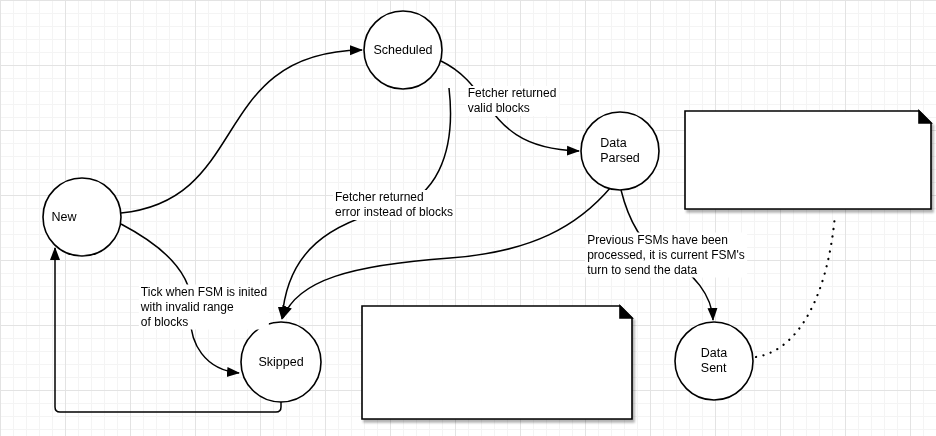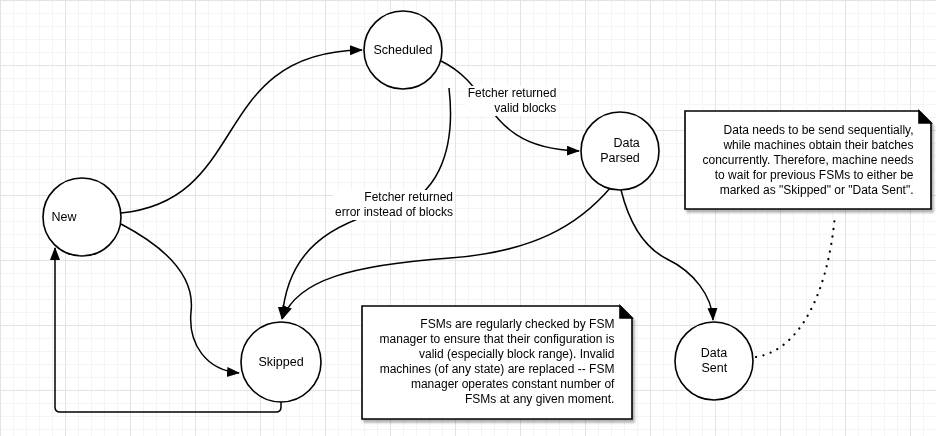--- a/index.html
+++ b/index.html
@@ -16,21 +16,21 @@
       linear-gradient(90deg, #f4f4f4 1px, transparent 1px);
     background-size:65px 65px,65px 65px,13px 13px,13px 13px;
   }
   svg.layer{position:absolute;left:0;top:0;}
   .txt{
     position:absolute;
     transform:translate(-50%,-50%);
     color:#000;
     font-size:12px;
     line-height:15px;
-    text-align:right;
+    text-align:left;
     white-space:pre;
   }
   .elabel{background:#ffffff;padding:0 2px;}
   .nodelabel{font-size:12.5px;}
   .notetext{font-size:12px;line-height:15px;}
 </style>
 </head>
 <body>
 
 <div class="canvas">
@@ -76,26 +76,21 @@
   <div class="txt nodelabel" style="left:620px;top:151px">Data
 Parsed</div>
   <div class="txt nodelabel" style="left:281px;top:362px">Skipped</div>
   <div class="txt nodelabel" style="left:714px;top:361px">Data
 Sent</div>
 
   <div class="txt elabel" style="left:512px;top:101px">Fetcher returned
 valid blocks</div>
   <div class="txt elabel" style="left:394px;top:205px">Fetcher returned
 error instead of blocks</div>
+  <div class="txt elabel" style="left:204px;top:307px">Tick when FSM is inited
+with invalid range
+of blocks</div>
+  <div class="txt elabel" style="left:666px;top:255px">Previous FSMs have been
+processed, it is current FSM's
+turn to send the data</div>
 
-  <div class="txt notetext" style="left:808px;top:160px">Data needs to be send sequentially,
-while machines obtain their batches
-concurrently. Therefore, machine needs
-to wait for previous FSMs to either be
-marked as "Skipped" or "Data Sent".</div>
-  <div class="txt notetext" style="left:497px;top:362px">FSMs are regularly checked by FSM
-manager to ensure that their configuration is
-valid (especially block range). Invalid
-machines (of any state) are replaced -- FSM
-manager operates constant number of
-FSMs at any given moment.</div>
 
 </div>
 
 </body></html>

